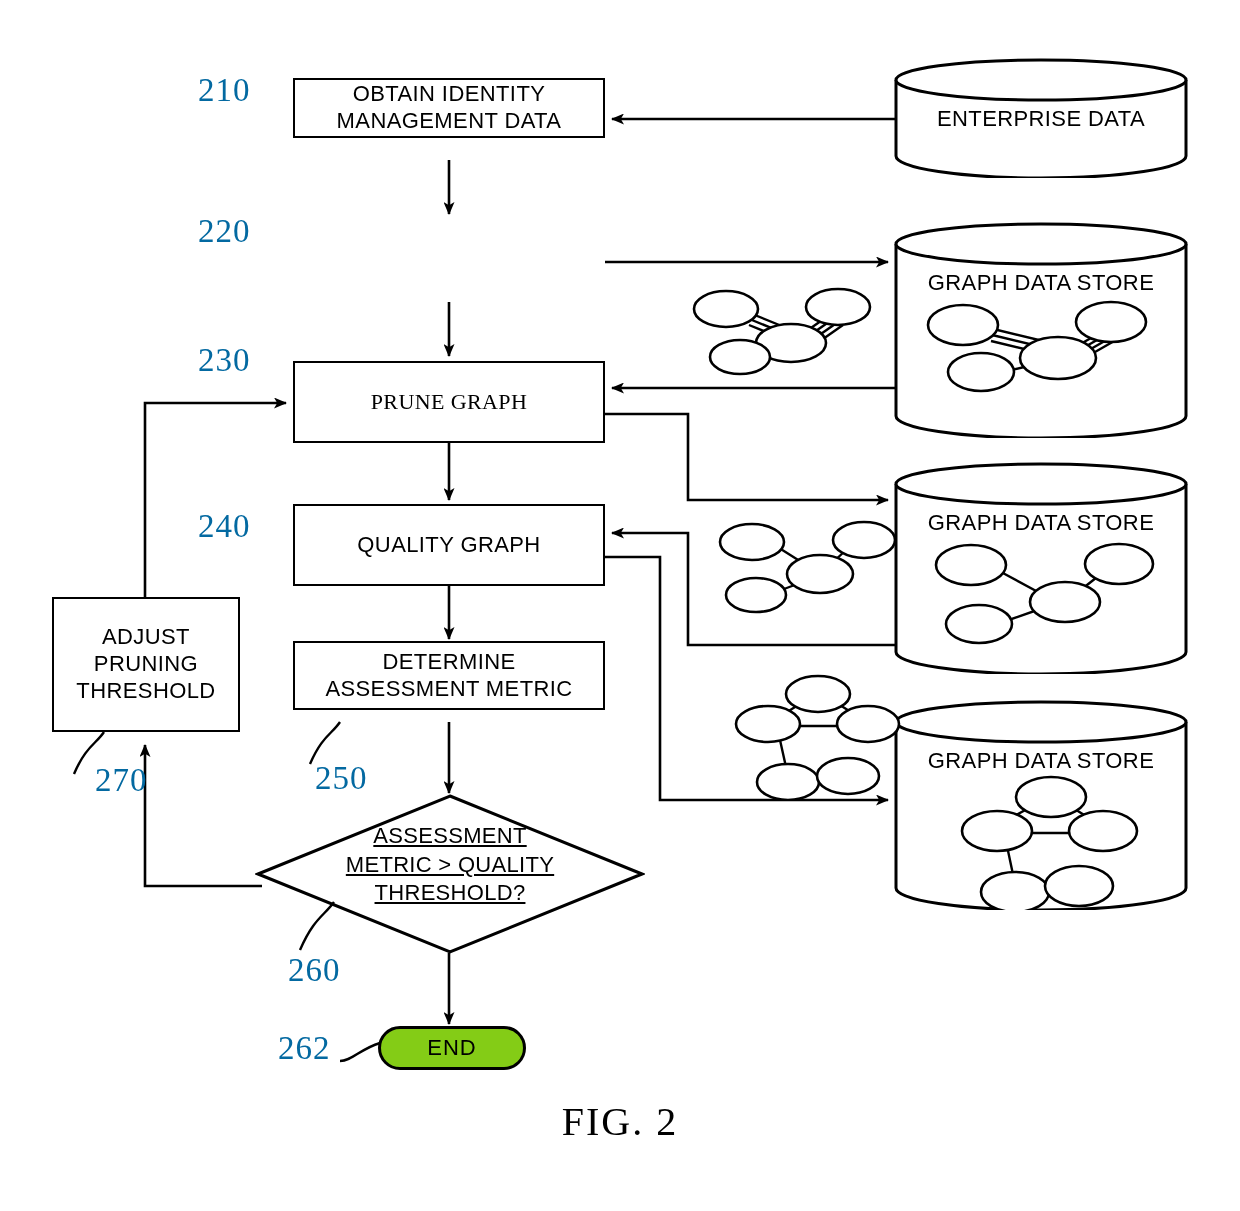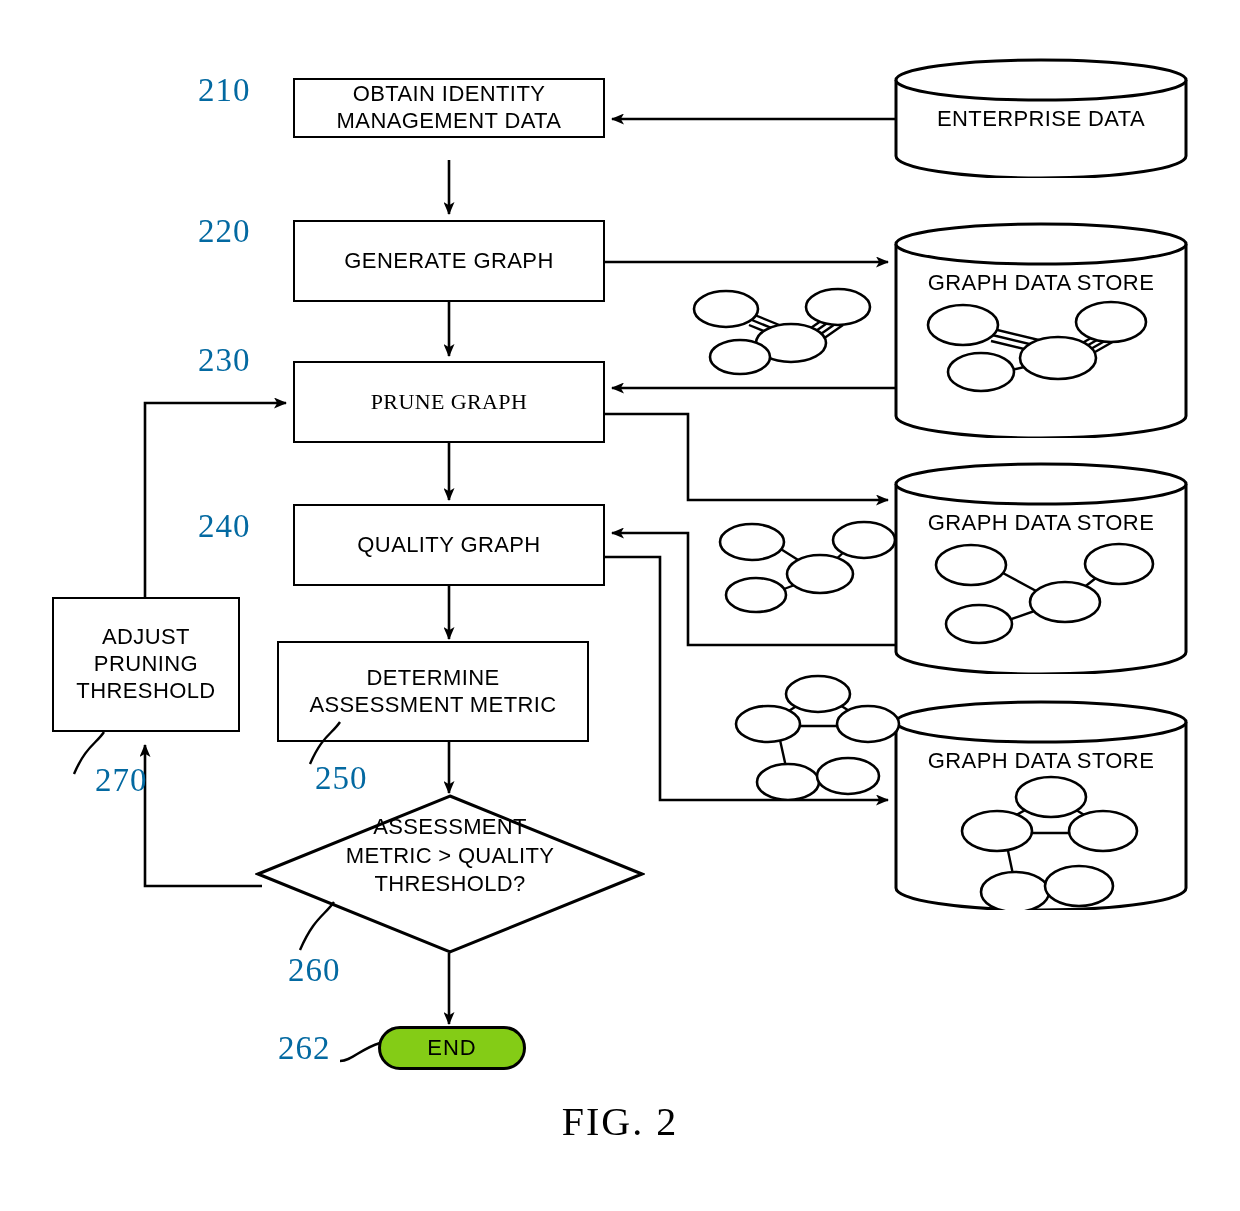--- a/index.html
+++ b/index.html
@@ -90,42 +90,37 @@
   </svg>
 
   <div class="node procbox" style="left:293px;top:78px;width:312px;height:60px;">
     <div>
       <span>OBTAIN IDENTITY</span>
       <span>MANAGEMENT DATA</span>
     </div>
   </div>
   <div class="reflabel" style="left:198px;top:72px;">210</div>
 
-  <div class="node procbox" style="left:293px;top:220px;width:312px;height:82px;">
-    <div>
-      <span>GENERATE GRAPH</span>
-    </div>
-  </div>
   <div class="reflabel" style="left:198px;top:213px;">220</div>
 
   <div class="node procbox" style="left:293px;top:361px;width:312px;height:82px;font-family:Liberation Serif, serif;">
     <div>
       <span>PRUNE GRAPH</span>
     </div>
   </div>
   <div class="reflabel" style="left:198px;top:342px;">230</div>
 
   <div class="node procbox" style="left:293px;top:504px;width:312px;height:82px;">
     <div>
       <span>QUALITY GRAPH</span>
     </div>
   </div>
   <div class="reflabel" style="left:198px;top:508px;">240</div>
 
-  <div class="node procbox" style="left:277px;top:641px;width:312px;height:101px;">
+  <div class="node procbox" style="left:293px;top:641px;width:312px;height:69px;">
     <div>
       <span>DETERMINE</span>
       <span>ASSESSMENT METRIC</span>
     </div>
   </div>
 
   <svg style="position:absolute;left:300px;top:720px;width:60px;height:50px;">
     <path d="M40,2 C32,14 22,16 10,44" stroke="#000" stroke-width="2.4" fill="none"></path>
   </svg>
   <div class="reflabel" style="left:315px;top:760px;">250</div>
@@ -139,21 +134,21 @@
   </div>
   <svg style="position:absolute;left:60px;top:730px;width:60px;height:50px;">
     <path d="M44,2 C36,14 26,16 14,44" stroke="#000" stroke-width="2.4" fill="none"></path>
   </svg>
   <div class="reflabel" style="left:86px;top:762px;margin-left:9px;">270</div>
 
   <div class="diamond-wrap" style="left:255px;top:793px;width:390px;height:162px;">
     <svg width="390" height="162" viewBox="0 0 390 162">
       <polygon points="195,3 387,81 195,159 3,81" fill="#fff" stroke="#000" stroke-width="3"></polygon>
     </svg>
-    <div class="diamond-text" style="top:20px;">
+    <div class="diamond-text" style="top:29px;text-decoration:underline;">
       <span style="display:block;">ASSESSMENT</span>
       <span style="display:block;">METRIC &gt; QUALITY</span>
       <span style="display:block;">THRESHOLD?</span>
     </div>
   </div>
   <svg style="position:absolute;left:288px;top:900px;width:60px;height:60px;">
     <path d="M46,2 C36,16 26,18 12,50" stroke="#000" stroke-width="2.4" fill="none"></path>
   </svg>
   <div class="reflabel" style="left:288px;top:952px;">260</div>
 

